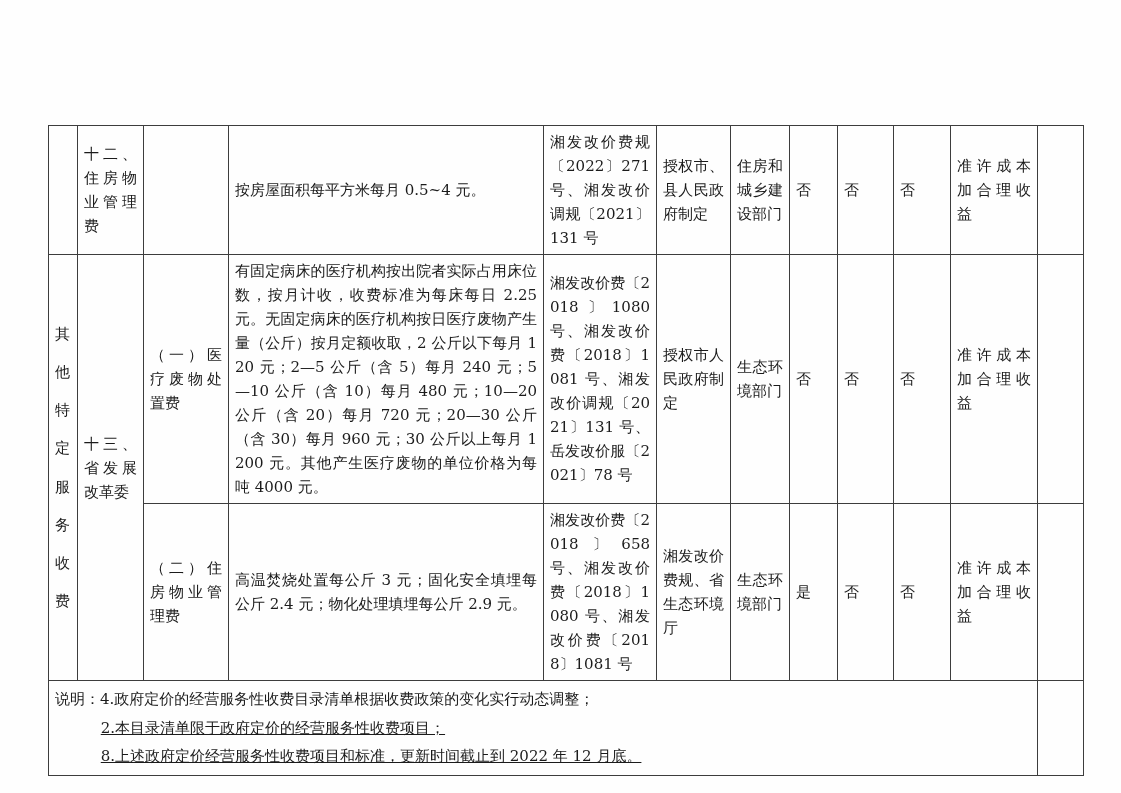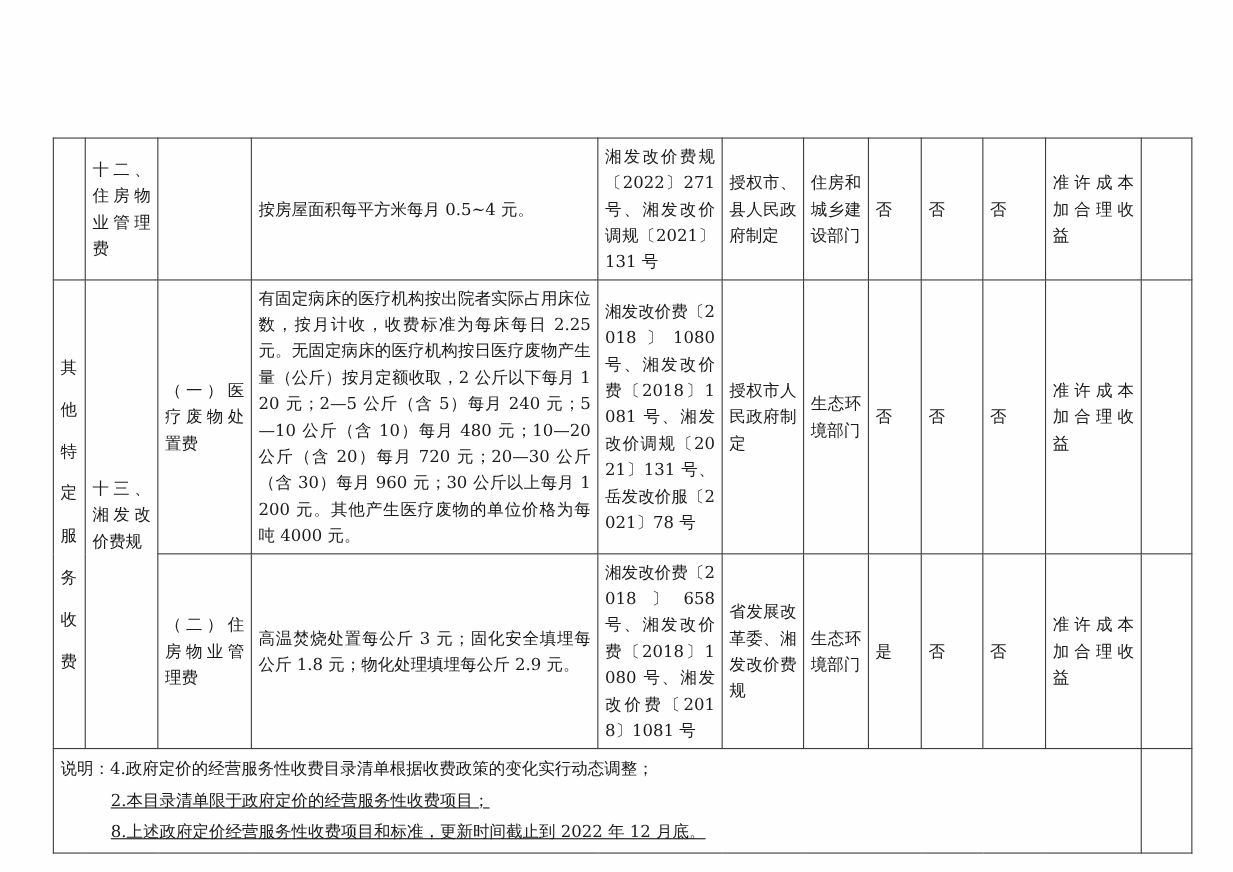--- a/index.html
+++ b/index.html
@@ -89,38 +89,38 @@
       <td class="flag-cell">否</td>
       <td class="flag-cell">否</td>
       <td class="method-cell">准许成本加合理收益</td>
       <td></td>
     </tr>
 
     <tr style="height:193px">
       <td class="section-cell" rowspan="2">
         <div class="vertical-label">其他特定服务收费</div>
       </td>
-      <td class="category-cell" rowspan="2">十三、湘发改价费规</td>
+      <td class="category-cell" rowspan="2">十三、省发展改革委</td>
       <td class="subitem-cell">（一）医疗废物处置费</td>
       <td class="standard-cell">有固定病床的医疗机构按出院者实际占用床位数，按月计收，收费标准为每床每日 2.25 元。无固定病床的医疗机构按日医疗废物产生量（公斤）按月定额收取，2 公斤以下每月 120 元；2—5 公斤（含 5）每月 240 元；5—10 公斤（含 10）每月 480 元；10—20 公斤（含 20）每月 720 元；20—30 公斤（含 30）每月 960 元；30 公斤以上每月 1200 元。其他产生医疗废物的单位价格为每吨 4000 元。</td>
       <td class="basis-cell">湘发改价费〔2018〕1080 号、湘发改价费〔2018〕1081 号、湘发改价调规〔2021〕131 号、岳发改价服〔2021〕78 号</td>
       <td class="authority-cell">授权市人民政府制定</td>
       <td class="department-cell">生态环境部门</td>
       <td class="flag-cell">否</td>
       <td class="flag-cell">否</td>
       <td class="flag-cell">否</td>
       <td class="method-cell">准许成本加合理收益</td>
       <td></td>
     </tr>
 
     <tr style="height:140px">
       <td class="subitem-cell">（二）住房物业管理费</td>
-      <td class="standard-cell">高温焚烧处置每公斤 3 元；固化安全填埋每公斤 1.8 元；物化处理填埋每公斤 2.9 元。</td>
+      <td class="standard-cell">高温焚烧处置每公斤 3 元；固化安全填埋每公斤 2.4 元；物化处理填埋每公斤 2.9 元。</td>
       <td class="basis-cell">湘发改价费〔2018〕658 号、湘发改价费〔2018〕1080 号、湘发改价费〔2018〕1081 号</td>
-      <td class="authority-cell">省发展改革委、湘发改价费规</td>
+      <td class="authority-cell">湘发改价费规、省生态环境厅</td>
       <td class="department-cell">生态环境部门</td>
       <td class="flag-cell">是</td>
       <td class="flag-cell">否</td>
       <td class="flag-cell">否</td>
       <td class="method-cell">准许成本加合理收益</td>
       <td></td>
     </tr>
 
     <tr style="height:80px">
       <td class="notes-cell" colspan="11">

